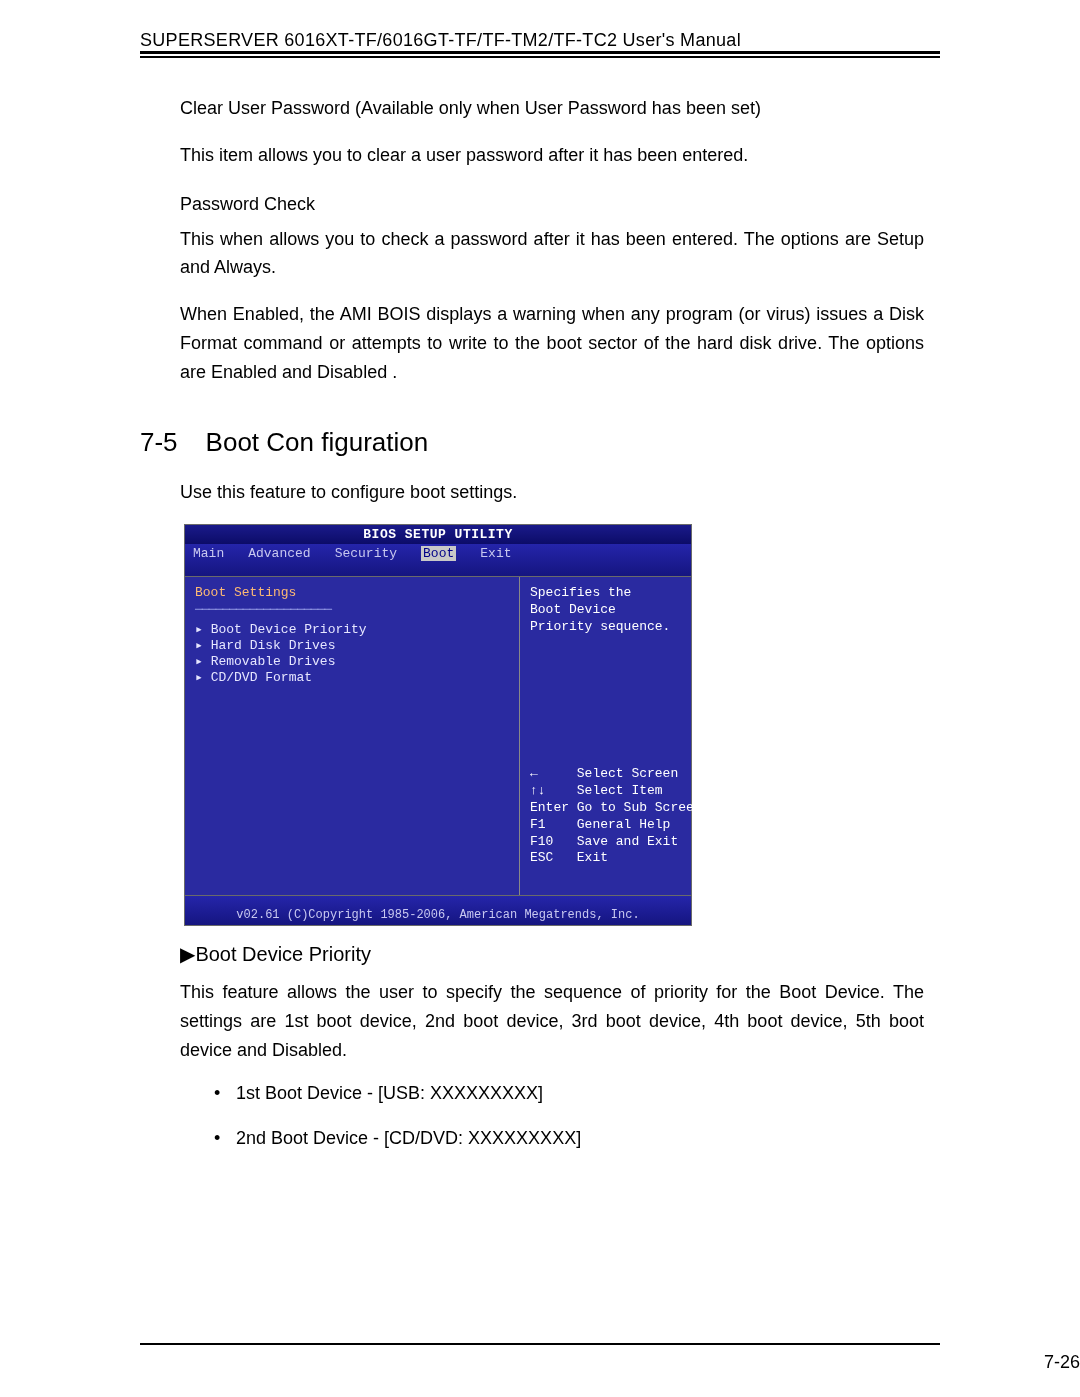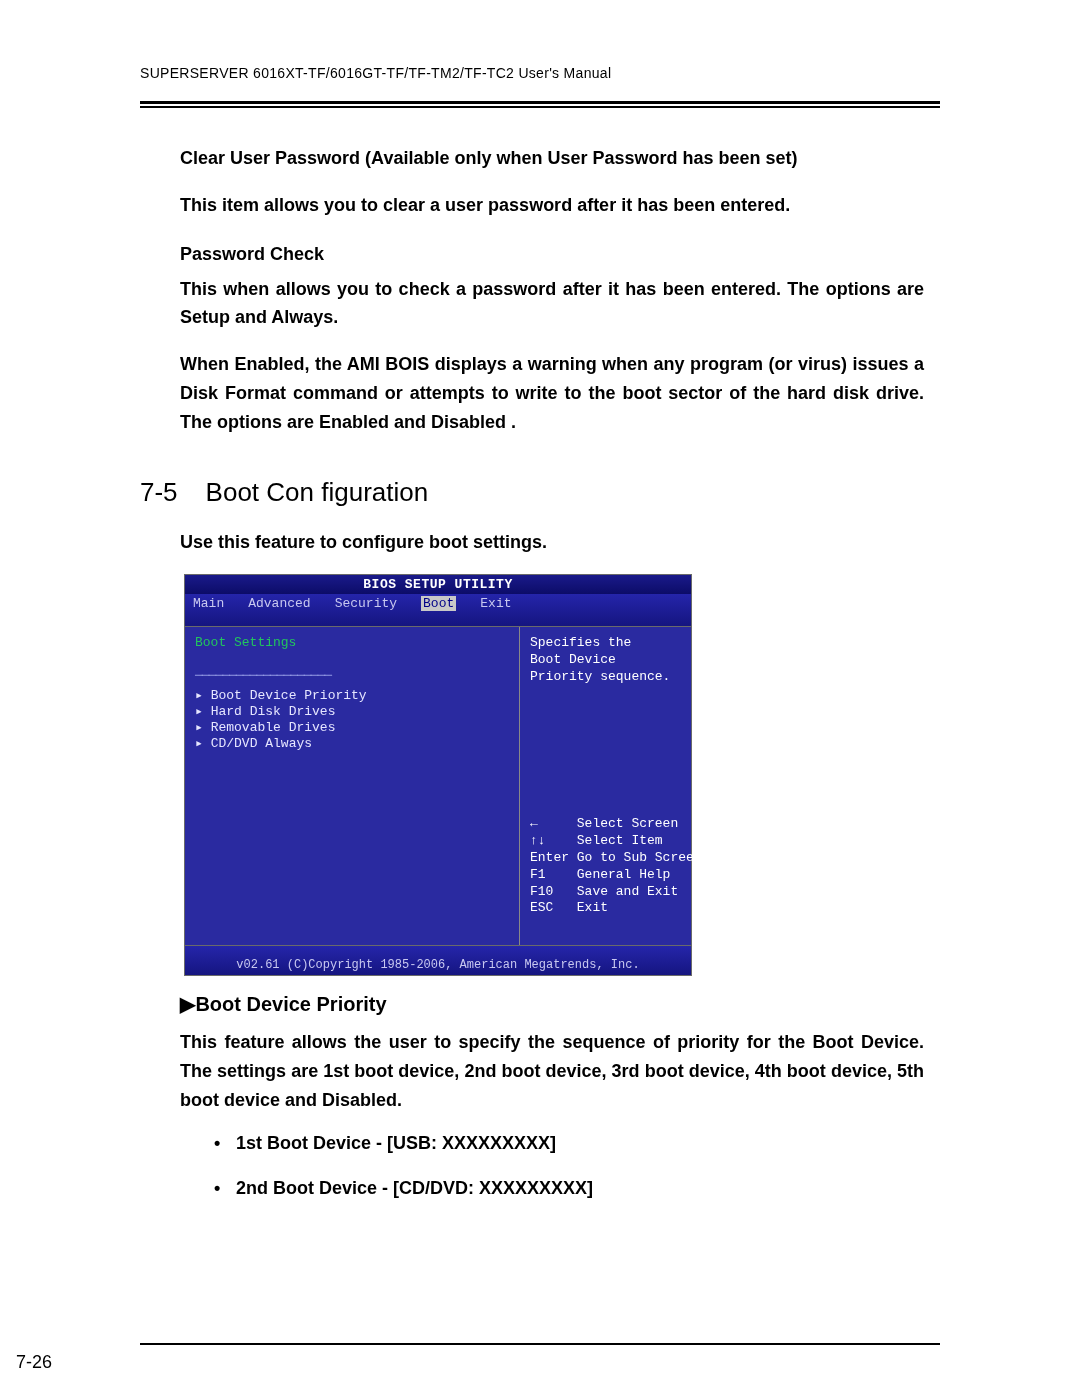--- a/index.html
+++ b/index.html
@@ -8,41 +8,39 @@
     height: 1397px;
     background: #ffffff;
     font-family: Arial, Helvetica, sans-serif;
     color: #000000;
     position: relative;
   }
   .page {
     padding: 30px 140px 0 140px;
   }
   .header-line {
-    font-size: 14px;
+    font-size: 18px;
     letter-spacing: 0.3px;
-    padding-bottom: 20px;
-    margin-top: 35px;
+    padding-bottom: 0;
   }
   .double-rule {
     border-top: 3px solid #000;
     position: relative;
     margin-bottom: 40px;
   }
   .double-rule::after {
     content: "";
     position: absolute;
     left: 0; right: 0;
     top: 2px;
     border-top: 2px solid #000;
   }
   .section-text {
     margin-left: 40px;
     margin-right: 16px;
-    font-weight: bold;
   }
   .para {
     font-size: 18px;
     line-height: 1.6;
     margin-bottom: 18px;
     text-align: justify;
   }
   .sub-head {
     font-size: 18px;
     margin-bottom: 10px;
@@ -91,21 +89,21 @@
     height: 318px;
   }
   .bios-left {
     flex: 0 0 335px;
     background: #2a2aa0;
     color: #ffffff;
     padding: 8px 10px;
     border-right: 1px solid #888;
     white-space: nowrap;
   }
-  .bios-left .hdr { color: #22c55e; margin-bottom: 18px; }
+  .bios-left .hdr { color: #fdba74; margin-bottom: 2px; }
   .bios-left .sep { color: #9aa0e8; letter-spacing: -1px; margin-bottom: 4px;}
   .bios-left .item { color: #e6e6ff; white-space: pre; font-family: Liberation Mono, monospace; }
   .bios-right {
     flex: 1;
     background: #2a2aa0;
     color: #ffffff;
     padding: 8px 10px 8px 10px;
     position: relative;
   }
   .bios-right .help-top { white-space: pre; line-height: 1.3;}
@@ -147,21 +145,21 @@
   .footer-rule {
     position: absolute;
     left: 140px; right: 140px;
     bottom: 52px;
     border-top: 2px solid #000;
   }
   .page-num {
     position: absolute;
     left: 16px; right: 0;
     bottom: 24px;
-    text-align: left;
+    text-align: right;
     font-size: 18px;
     margin-top: 26px;
   }
 </style>
 </head>
 <body>
 
 <div class="page">
   <div class="header-line">SUPERSERVER 6016XT-TF/6016GT-TF/TF-TM2/TF-TC2 User's Manual</div>
   <div class="double-rule"></div>
@@ -194,21 +192,21 @@
         <span class="tab active">Boot</span>
         <span class="tab">Exit</span>
       </div>
       <div class="bios-body">
         <div class="bios-left">
           <div class="hdr">Boot Settings</div>
           <div class="sep">────────────────────</div>
           <div class="item">▸ Boot Device Priority</div>
           <div class="item">▸ Hard Disk Drives</div>
           <div class="item">▸ Removable Drives</div>
-          <div class="item">▸ CD/DVD Always</div>
+          <div class="item">▸ CD/DVD Format</div>
         </div>
         <div class="bios-right">
           <div class="help-top">Specifies the
 Boot Device
 Priority sequence.</div>
           <div class="keys">←     Select Screen
 ↑↓    Select Item
 Enter Go to Sub Screen
 F1    General Help
 F10   Save and Exit

